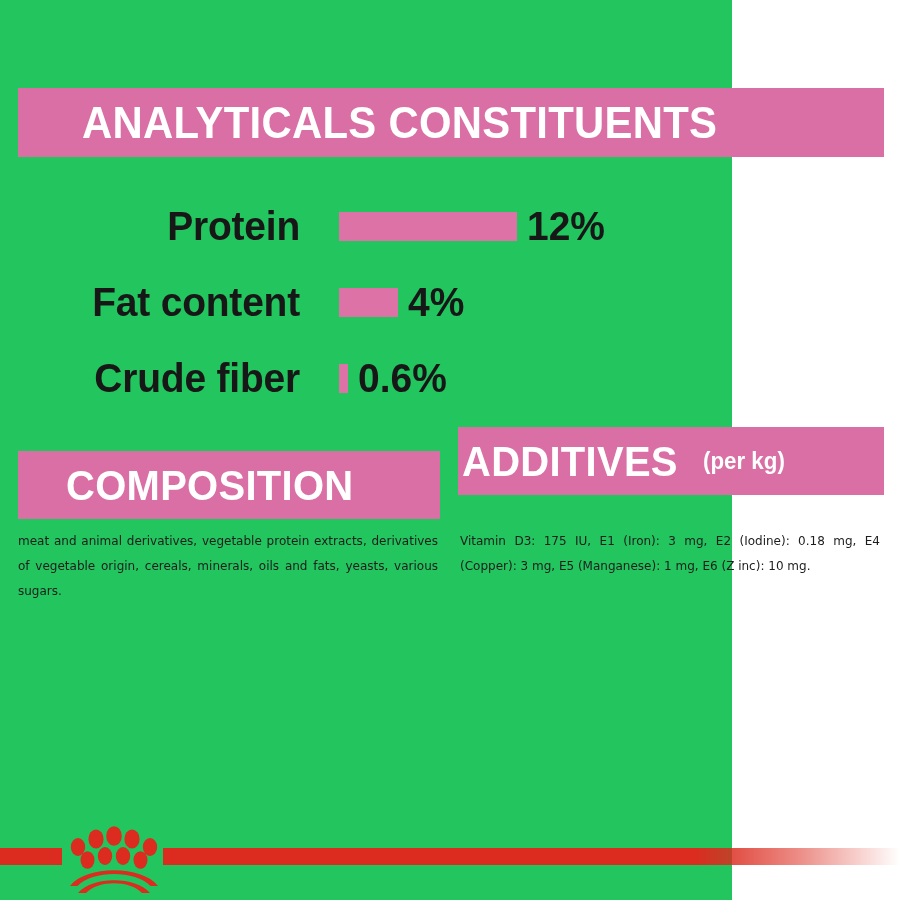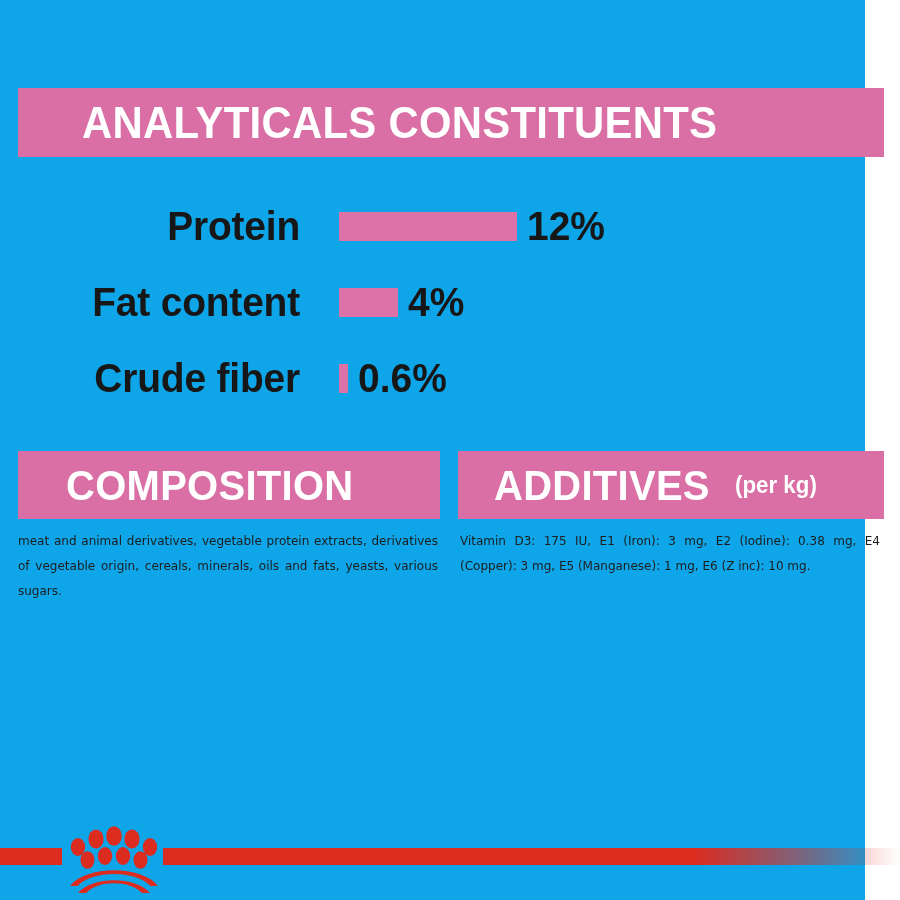--- a/index.html
+++ b/index.html
@@ -12,23 +12,23 @@
     height: 900px;
     font-family: "Liberation Sans", sans-serif;
     position: relative;
     overflow: hidden;
     -webkit-font-smoothing: antialiased;
   }
 
   .page {
     position: absolute;
     inset: 0;
-    width: 865px;
+    width: 732px;
     height: 900px;
-    background: #0ea5e9;
+    background: #22c55e;
   }
 
   
   .band {
     position: absolute;
     background: #d96fa4;
     display: flex;
     align-items: center;
     box-sizing: border-box;
   }
@@ -55,24 +55,24 @@
     left: 18px;
     top: 451px;
     width: 422px;
     height: 68px;
     padding-left: 48px;
   }
   #composition-band .band-title { font-size: 43px; }
 
   #additives-band {
     left: 458px;
-    top: 451px;
+    top: 427px;
     width: 426px;
     height: 68px;
-    padding-left: 36px;
+    padding-left: 4px;
   }
   #additives-band .band-title { font-size: 43px; }
   .band-sub {
     color: #ffffff;
     font-weight: 700;
     font-size: 24px;
     white-space: nowrap;
     line-height: 1;
     margin-left: 9px;
     transform: scaleX(0.93);
@@ -210,21 +210,21 @@
 
   <div class="band" id="composition-band">
     <span class="band-title">COMPOSITION</span>
   </div>
   <div class="body-col" id="composition-text">meat and animal derivatives, vegetable protein extracts, derivatives of vegetable origin, cereals, minerals, oils and fats, yeasts, various sugars.</div>
 
   <div class="band" id="additives-band">
     <span class="band-title">ADDITIVES</span>
     <span class="band-sub">(per kg)</span>
   </div>
-  <div class="body-col" id="additives-text">Vitamin D3: 175 IU, E1 (Iron): 3 mg, E2 (Iodine): 0.38 mg, E4 (Copper): 3 mg, E5 (Manganese): 1 mg, E6 (Z inc): 10 mg.</div>
+  <div class="body-col" id="additives-text">Vitamin D3: 175 IU, E1 (Iron): 3 mg, E2 (Iodine): 0.18 mg, E4 (Copper): 3 mg, E5 (Manganese): 1 mg, E6 (Z inc): 10 mg.</div>
 
   <div class="brand">
     <div class="brand-bar-left"></div>
     <div class="brand-bar-right"></div>
     <svg class="crown" viewBox="0 0 104 78">
       <g fill="#dc2b1f">
         <ellipse cx="16" cy="32" rx="7.2" ry="9"></ellipse>
         <ellipse cx="34" cy="24" rx="7.6" ry="9.6"></ellipse>
         <ellipse cx="52" cy="21" rx="7.8" ry="9.8"></ellipse>
         <ellipse cx="70" cy="24" rx="7.6" ry="9.6"></ellipse>

